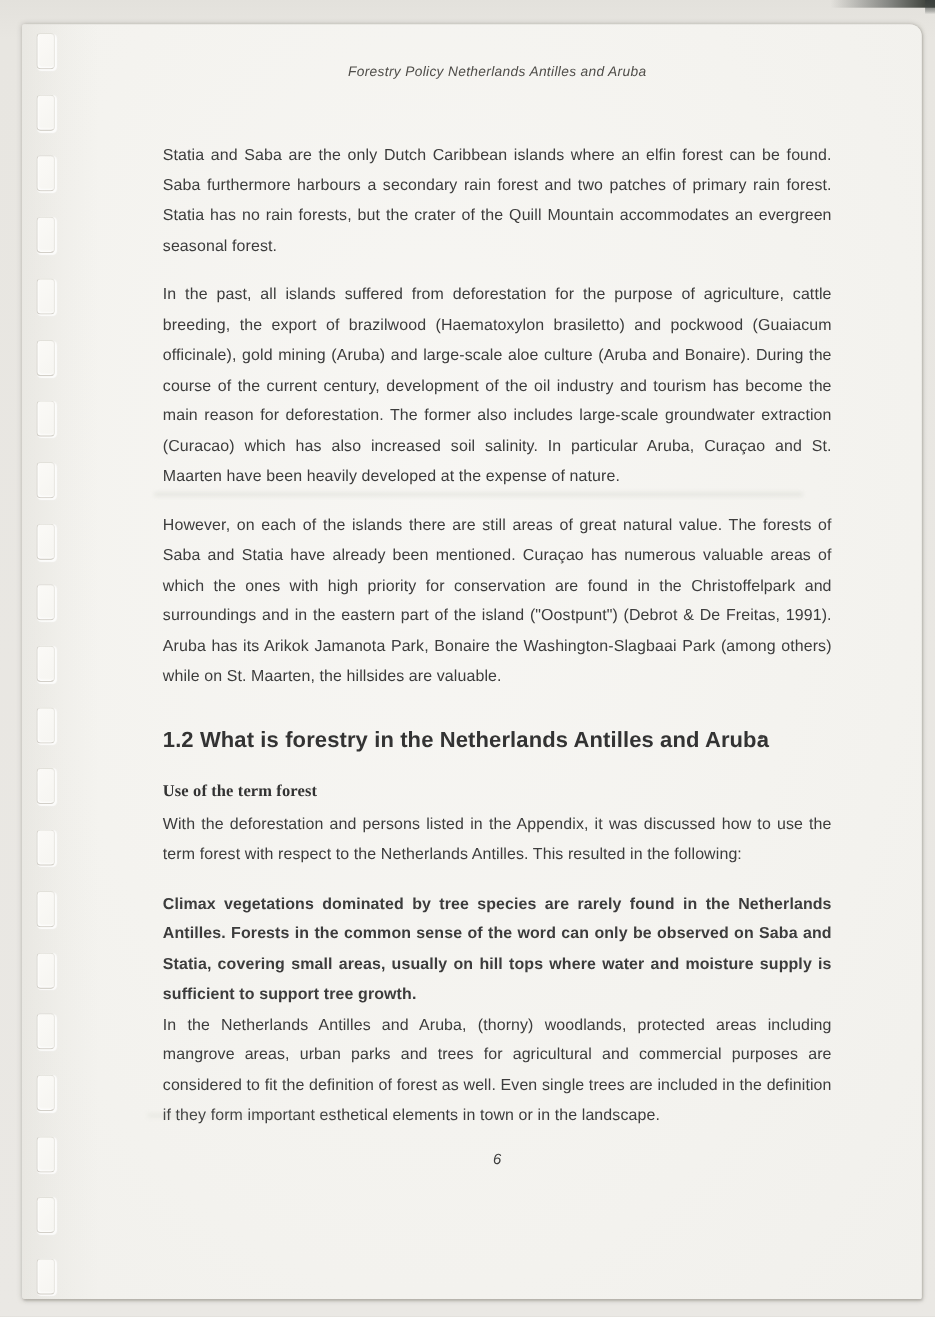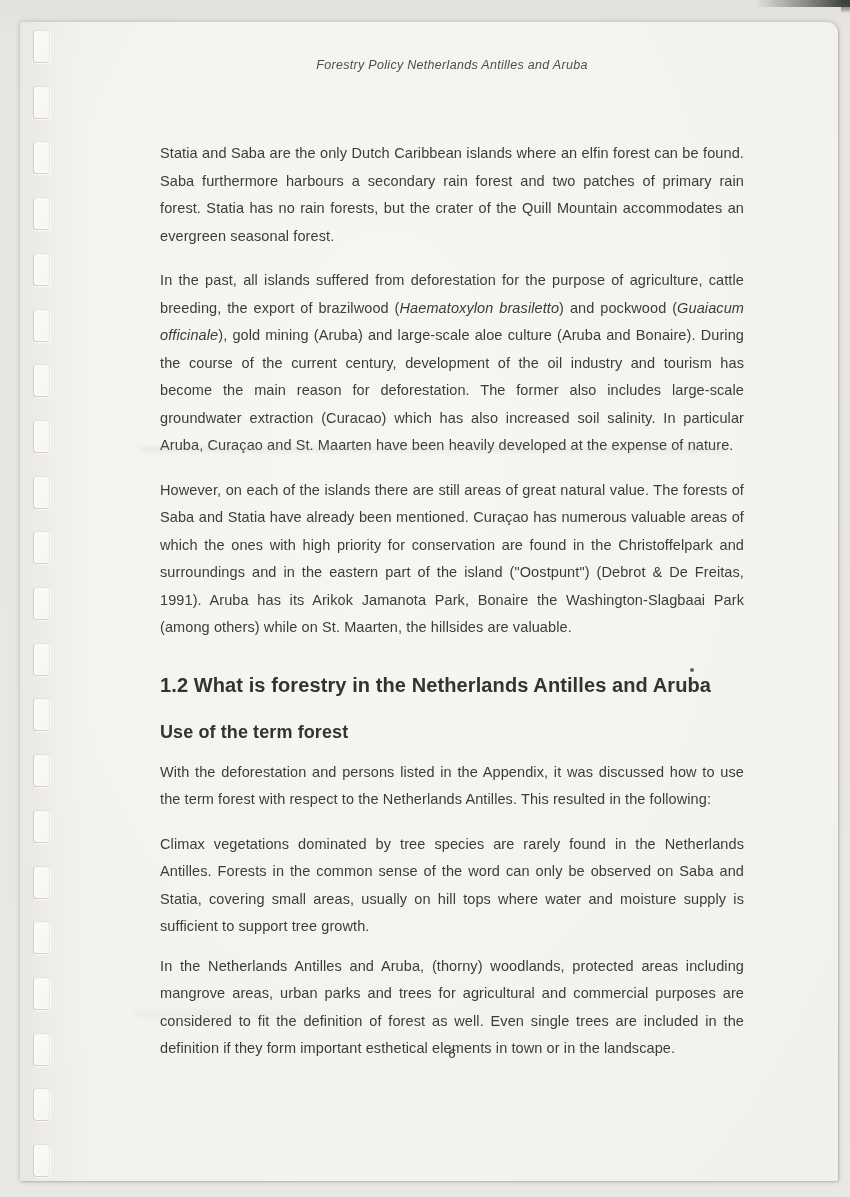--- a/index.html
+++ b/index.html
@@ -82,40 +82,41 @@
     position: absolute;
     left: 128px;
     top: 106px;
     width: 608px;
     color: #3c3c3c;
     font-size: 14.5px;
     line-height: 27.5px;
     letter-spacing: 0.1px;
   }
 
-  .block { margin: 12px; }
+  .block { margin: 0; }
   .block.p { text-align: justify; margin-bottom: 17px; }
-  .block.p.no-gap { margin-bottom: 0; }
+  .block.p.no-gap { margin-bottom: 0; font-weight: bold; }
   .block.h2 {
     font-size: 20px;
     font-weight: bold;
     color: #333333;
     line-height: 27.5px;
     margin-top: 30px;
     margin-bottom: 20px;
     letter-spacing: 0.1px;
   }
   .block.h3 {
-    font-size: 18px;
+    font-size: 15px;
     font-weight: bold;
     color: #333333;
     line-height: 27.5px;
     margin-bottom: 2px;
+    font-family: Liberation Serif, serif;
   }
-  .italic { font-style: italic; }
+  .italic { }
 
   .page-number {
     position: absolute;
     left: 128px;
     top: 1024px;
     width: 608px;
     text-align: center;
     font-size: 13.5px;
     font-style: italic;
     color: #3c3c3c;

